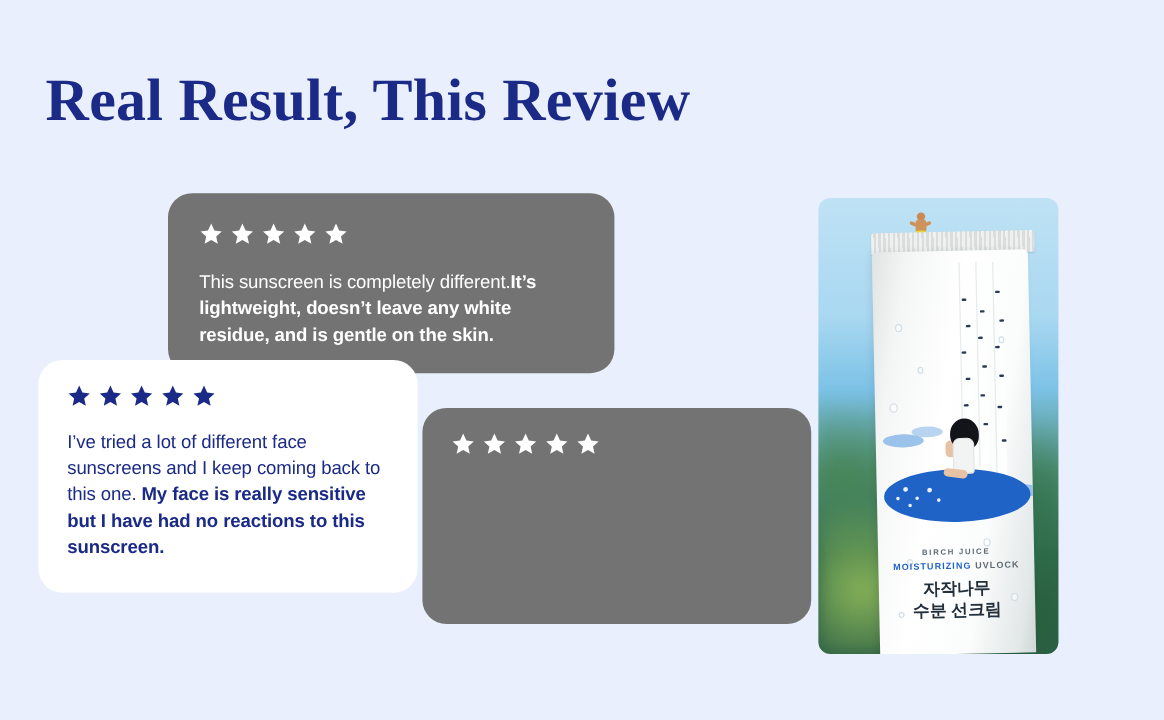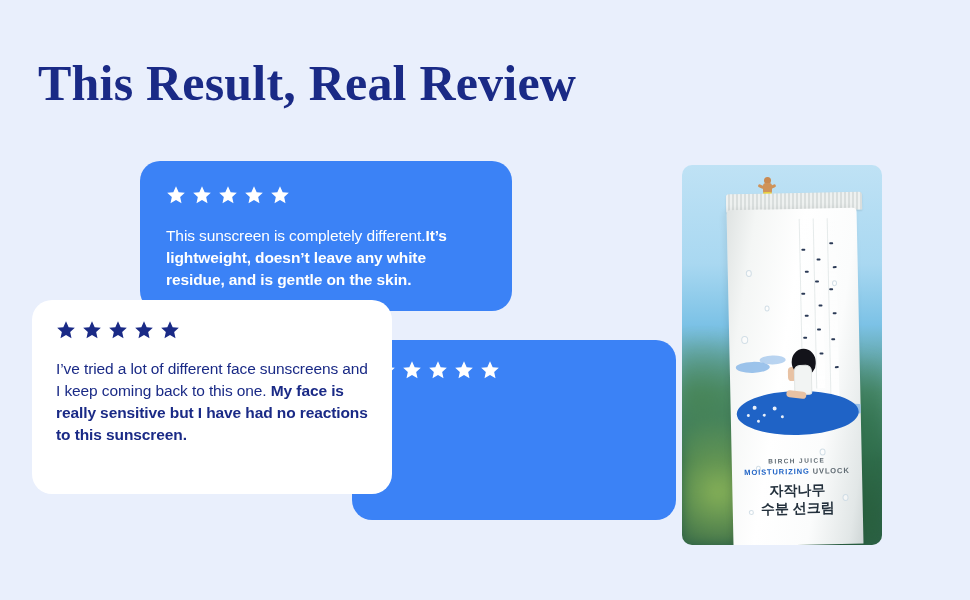--- a/index.html
+++ b/index.html
@@ -31,21 +31,21 @@
     letter-spacing: 0.2px;
     white-space: nowrap;
   }
 
   
   .card {
     position: absolute;
     border-radius: 20px;
   }
   .card.blue {
-    background: #3b82f6;
+    background: #737373;
     color: #ffffff;
   }
   .card.white {
     background: #ffffff;
     color: #1a2a86;
   }
 
   .stars {
     display: flex;
     gap: 6px;
@@ -74,21 +74,21 @@
     width: 372px;
     height: 150px;
     padding: 24px 26px 0 26px;
   }
   #card-1 .stars { margin-bottom: 20px; }
 
   
   #card-2 {
     left: 32px;
     top: 300px;
-    width: 360px;
+    width: 316px;
     height: 194px;
     padding: 20px 24px 18px 24px;
     z-index: 3;
   }
   #card-2 .stars { margin-bottom: 18px; }
 
   
   #card-3 {
     left: 352px;
     top: 340px;
@@ -287,21 +287,21 @@
     font-weight: 700;
     color: #23303c;
     line-height: 17px;
   }
 </style>
 </head>
 <body>
 
 <div class="stage">
 
-  <h1 class="page-title">This Result, Real Review</h1>
+  <h1 class="page-title">Real Result, This Review</h1>
 
   <div class="card blue" id="card-1">
     <div class="stars">
       <svg class="star" viewBox="0 0 24 24">
           <polygon points="12,1.6 15.2,8.6 22.6,9.4 17,14.4 18.6,21.8 12,18 5.4,21.8 7,14.4 1.4,9.4 8.8,8.6"></polygon>
         </svg>
       <svg class="star" viewBox="0 0 24 24">
           <polygon points="12,1.6 15.2,8.6 22.6,9.4 17,14.4 18.6,21.8 12,18 5.4,21.8 7,14.4 1.4,9.4 8.8,8.6"></polygon>
         </svg>
       <svg class="star" viewBox="0 0 24 24">

